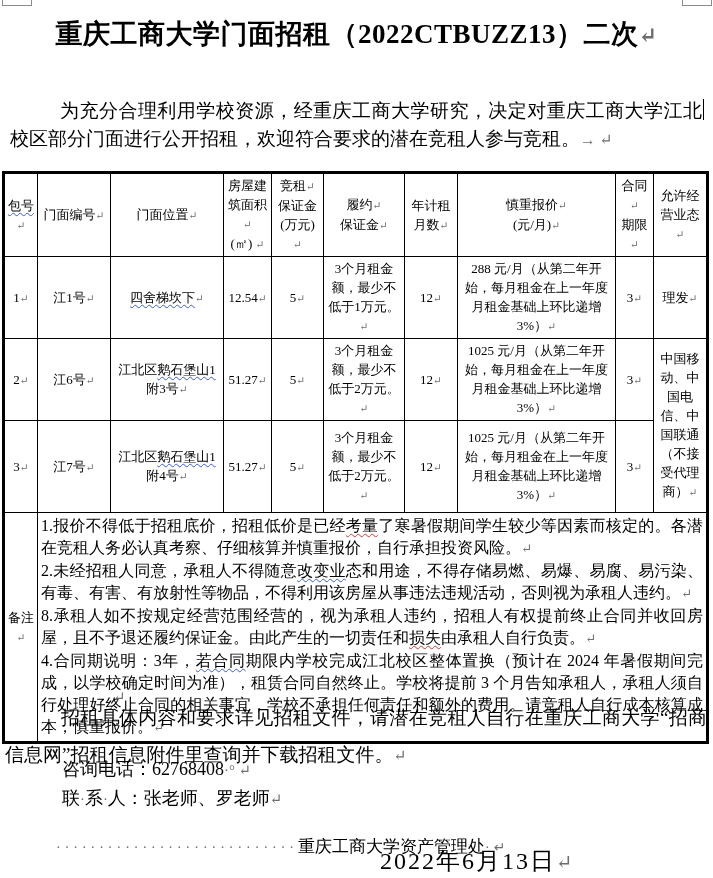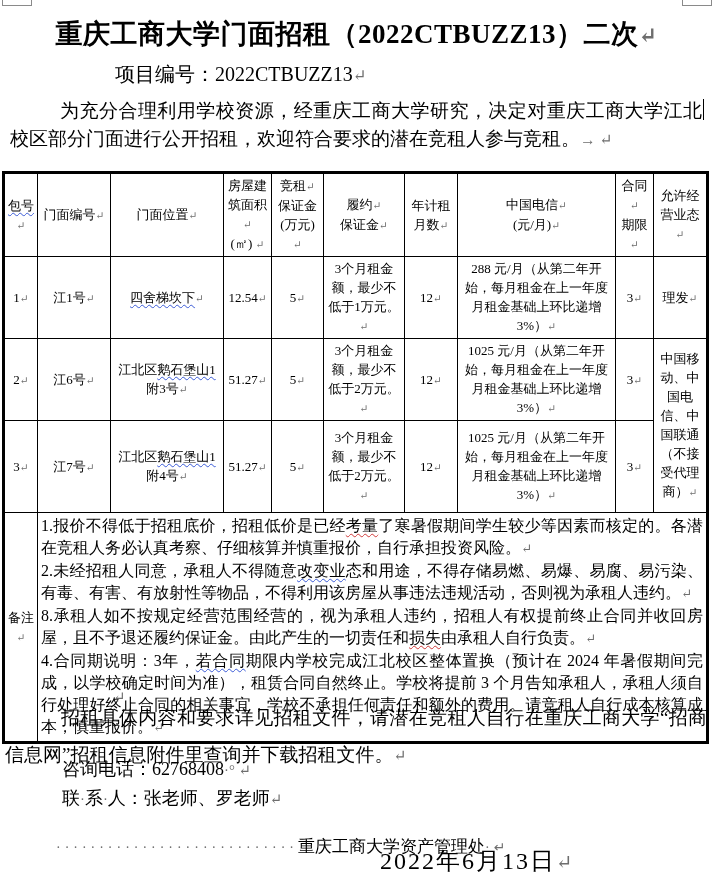--- a/index.html
+++ b/index.html
@@ -48,21 +48,20 @@
   .f-date    { position:absolute; top:845px; left:380px; font-size:24px; letter-spacing:2px; }
 </style>
 </head>
 <body>
 
 <div class="page">
   <div class="corner corner-l"></div>
   <div class="corner corner-r"></div>
 
   <h1 class="title"><span>重庆工商大学门面招租（2022CTBUZZ13）二次</span><span class="fmark">↵</span></h1>
-  <div class="proj"><span>项目编号：2022CTBUZZ13</span><span class="fmark">↵</span></div>
   <p class="intro"><span>为充分合理利用学校资源，经重庆工商大学研究，决定对重庆工商大学江北</span><span class="cursor"></span><span>校区部分门面进行公开招租，欢迎符合要求的潜在竞租人参与竞租。</span><span class="fmark">→</span><span class="fmark"> ↵</span></p>
 
   <table class="rent">
     <colgroup>
       <col style="width:34px">
         <col style="width:73px">
         <col style="width:113px">
       <col style="width:48px">
         <col style="width:52px">
         <col style="width:81px">
@@ -73,21 +72,21 @@
     </colgroup>
     <tbody>
       <tr class="hdr">
         <td><span class="wavy-blue">包号</span><span class="fmark">↵</span></td>
         <td><span>门面编号</span><span class="fmark">↵</span></td>
         <td><span>门面位置</span><span class="fmark">↵</span></td>
         <td><span>房屋建筑面积</span><span class="fmark">↵</span><br><span>(㎡) </span><span class="fmark">↵</span></td>
         <td><span>竞租</span><span class="fmark">↵</span><br><span>保证金(万元) </span><span class="fmark">↵</span></td>
         <td><span>履约</span><span class="fmark">↵</span><br><span>保证金</span><span class="fmark">↵</span></td>
         <td><span>年计租月数</span><span class="fmark">↵</span></td>
-        <td><span>中国电信</span><span class="fmark">↵</span><br><span>(元/月)</span><span class="fmark">↵</span></td>
+        <td><span>慎重报价</span><span class="fmark">↵</span><br><span>(元/月)</span><span class="fmark">↵</span></td>
         <td><span>合同</span><span class="fmark">↵</span><br><span>期限</span><span class="fmark">↵</span></td>
         <td><span>允许经营业态</span><span class="fmark">↵</span></td>
       </tr>
       <tr class="row1">
         <td><span>1</span><span class="fmark">↵</span></td>
         <td><span>江1号</span><span class="fmark">↵</span></td>
         <td><span class="wavy-blue">四舍梯坎下</span><span class="fmark">↵</span></td>
         <td><span>12.54</span><span class="fmark">↵</span></td>
         <td><span>5</span><span class="fmark">↵</span></td>
         <td><span>3个月租金额，最少不低于1万元。</span><span class="fmark">↵</span></td>

